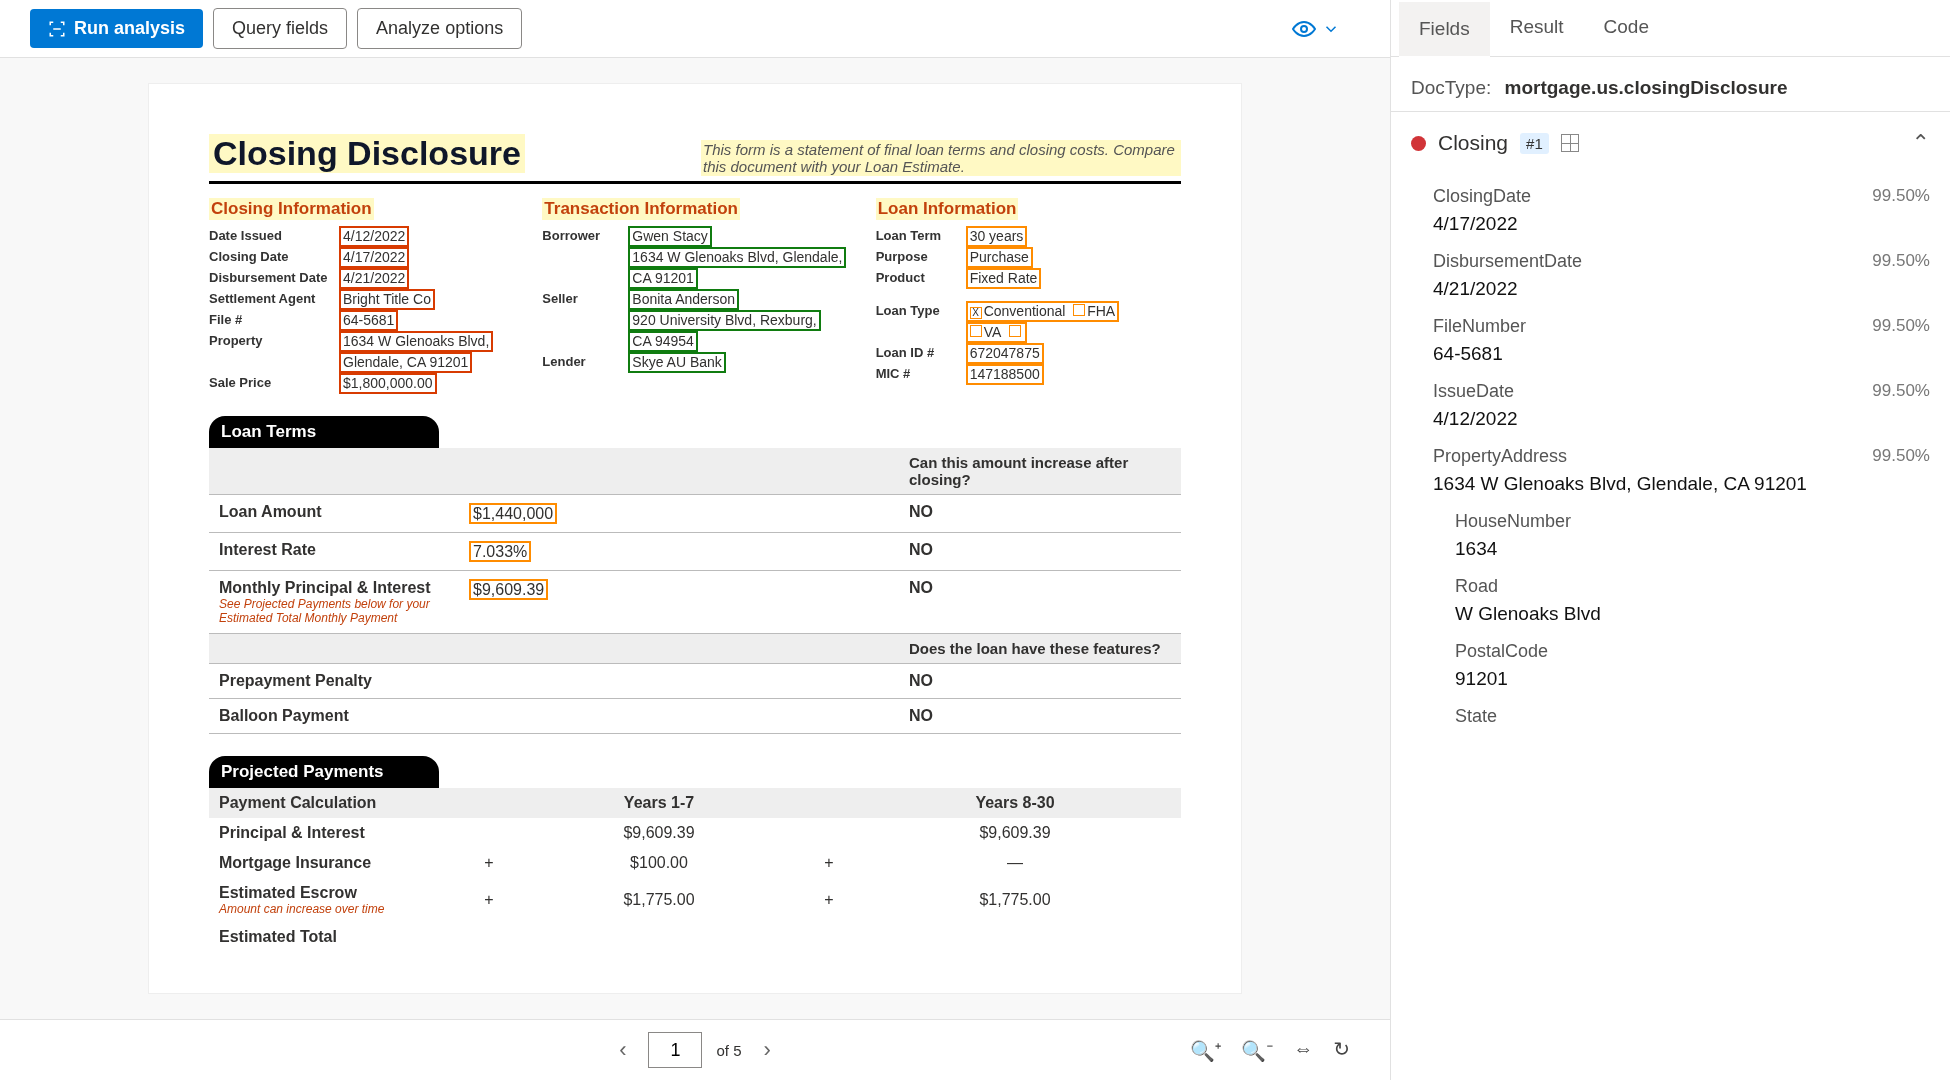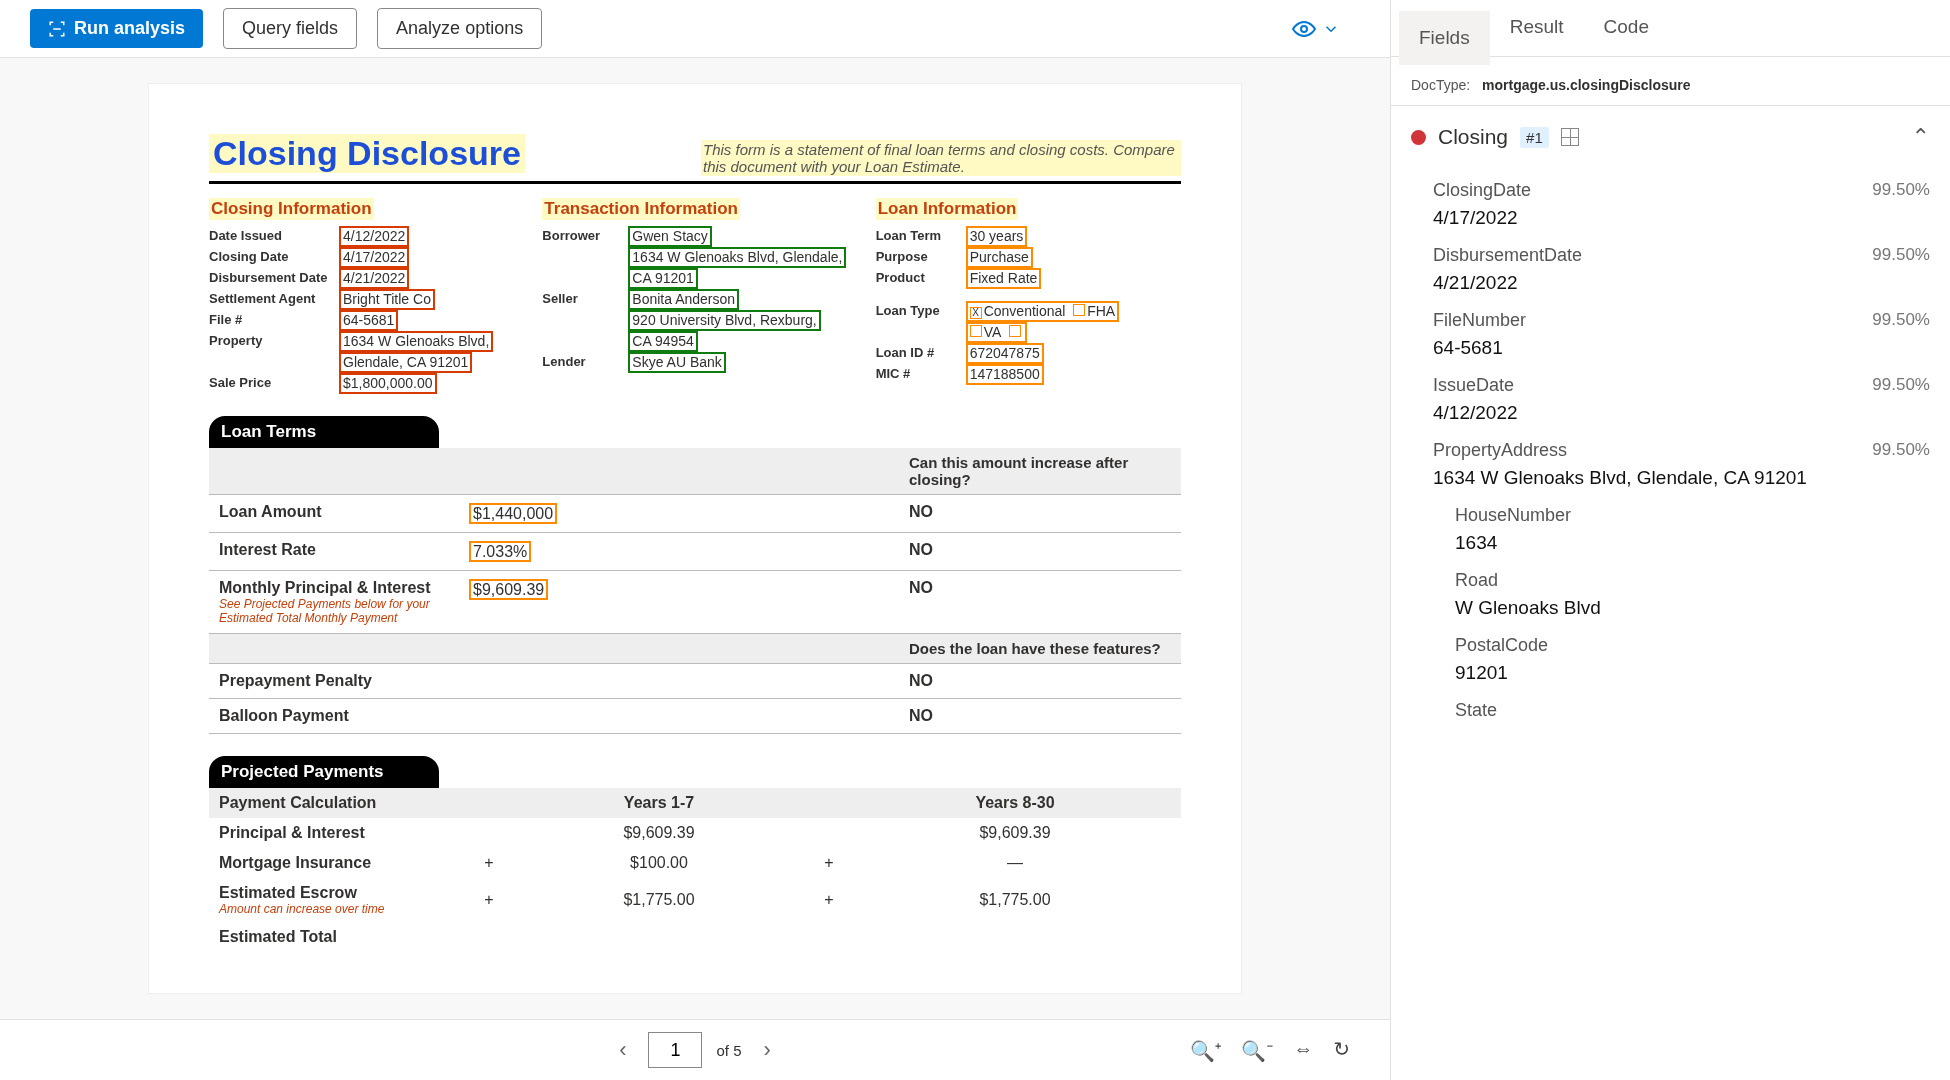--- a/index.html
+++ b/index.html
@@ -3,32 +3,32 @@
 <meta charset="utf-8">
 <style>
 * { margin: 0; padding: 0; box-sizing: border-box; font-family: "Segoe UI", -apple-system, Helvetica, Arial, sans-serif; }
 html, body { width: 1950px; height: 1080px; overflow: hidden; background: #f8f8f8; color: #323130; }
 
 .app { display: flex; width: 100%; height: 100%; }
 .left-pane { flex: 1; display: flex; flex-direction: column; background: #f8f8f8; }
 .right-pane { width: 560px; background: #fff; border-left: 1px solid #e1e1e1; display:flex; flex-direction:column; }
 
 
-.toolbar { display: flex; align-items: center; padding: 8px 30px; border-bottom: 1px solid #e1e1e1; background:#fff; gap: 20px; }
+.toolbar { display: flex; align-items: center; padding: 8px 30px; border-bottom: 1px solid #e1e1e1; background:#fff; gap: 10px; }
 .btn { display: inline-flex; align-items: center; gap: 8px; padding: 9px 18px; font-size: 18px; border-radius: 4px; cursor: pointer; }
 .btn-primary { background: #0078d4; color: #fff; border: none; font-weight:600; }
 .btn-outline { background: #fff; color: #323130; border: 1px solid #8a8886; }
 .toolbar-spacer { flex: 1; }
 .eye-set { display:flex; gap:6px; align-items:center; color:#0078d4; padding-right:20px;}
 
 
 .viewer { flex: 1; overflow: auto; display:flex; justify-content:center; padding: 26px 0; background:#f8f8f8;}
 .page { width: 1092px; background:#fff; padding: 50px 60px; position: relative; box-shadow: 0 0 0 1px #eee; }
 
-.doc-title { font-size: 34px; font-weight: 700; color: #1d4ed8; background:#fff9c4; display:inline-block; padding:0 4px; }
+.doc-title { font-size: 34px; font-weight: 700; color: #0f172a; background:#fff9c4; display:inline-block; padding:0 4px; }
 .doc-blurb { position:absolute; top:56px; right:60px; width:480px; font-style:italic; color:#555; font-size:15px; background:#fff9c4; padding:1px 2px;}
 .hr { height:3px; background:#000; margin: 8px 0 14px; }
 
 .three-col { display:flex; gap: 28px; font-size:14px; }
 .col { flex:1; }
 .sect-head { font-weight:600; color:#c2410c; background:#fff9c4; padding:1px 2px; font-size:17px; margin-bottom:6px; display:inline-block;}
 .kv-row { display:flex; gap:10px; line-height:19px;}
 .kv-label { width:120px; font-weight:700; color:#333; font-size:13px;}
 .hl { border:2px solid; padding:0 2px; display:inline-block; line-height:17px;}
 .red { border-color:#d83b01; }
@@ -52,22 +52,22 @@
 
 
 .pager { display:flex; align-items:center; justify-content:center; gap:14px; padding:12px; border-top:1px solid #e1e1e1; background:#fff; position:relative;}
 .pager input { width:54px; height:36px; text-align:center; font-size:18px; border:1px solid #8a8886;}
 .pager .tools { position:absolute; right:40px; display:flex; gap:20px; font-size:20px; color:#444;}
 .chev { font-size:22px; color:#666; cursor:pointer; padding:4px 8px;}
 
 
 .tabs { display:flex; gap:six; padding:0 8px; border-bottom:1px solid #e1e1e1;}
 .tab { padding:16px 20px; font-size:19px; color:#555; cursor:pointer;}
-.tab.active { background:#f3f2f1; font-weight:400; border-bottom:2px solid #fff; position:relative; top:11px;}
-.doctype-row { padding:20px 20px 12px; font-size:14px; border-bottom:1px solid #e1e1e1;}
+.tab.active { background:#f3f2f1; font-weight:400; border-bottom:2px solid #fff; position:relative; top:2px;}
+.doctype-row { padding:20px 20px 12px; font-size:19px; border-bottom:1px solid #e1e1e1;}
 .doctype-row .dt-lab { color:#555; margin-right:8px;}
 .section-head { display:flex; align-items:center; gap:12px; padding:18px 20px; font-size:21px; }
 .dot-red { width:15px; height:15px; border-radius:50%; background:#d13438;}
 .badge { background:#e1f0ff; color:#333; font-size:15px; padding:2px 6px; border-radius:3px;}
 .grid-ico { width:18px; height:18px; border:1px solid #888; position:relative;}
 .grid-ico::before,.grid-ico::after{content:"";position:absolute;background:#888;}
 .grid-ico::before{left:50%;top:0;bottom:0;width:1px;}
 .grid-ico::after{top:50%;left:0;right:0;height:1px;}
 .chev-up { margin-left:auto; font-size:22px; color:#555;}
 .fields-scroll { overflow:auto; flex:1; padding: 0 20px 40px;}

